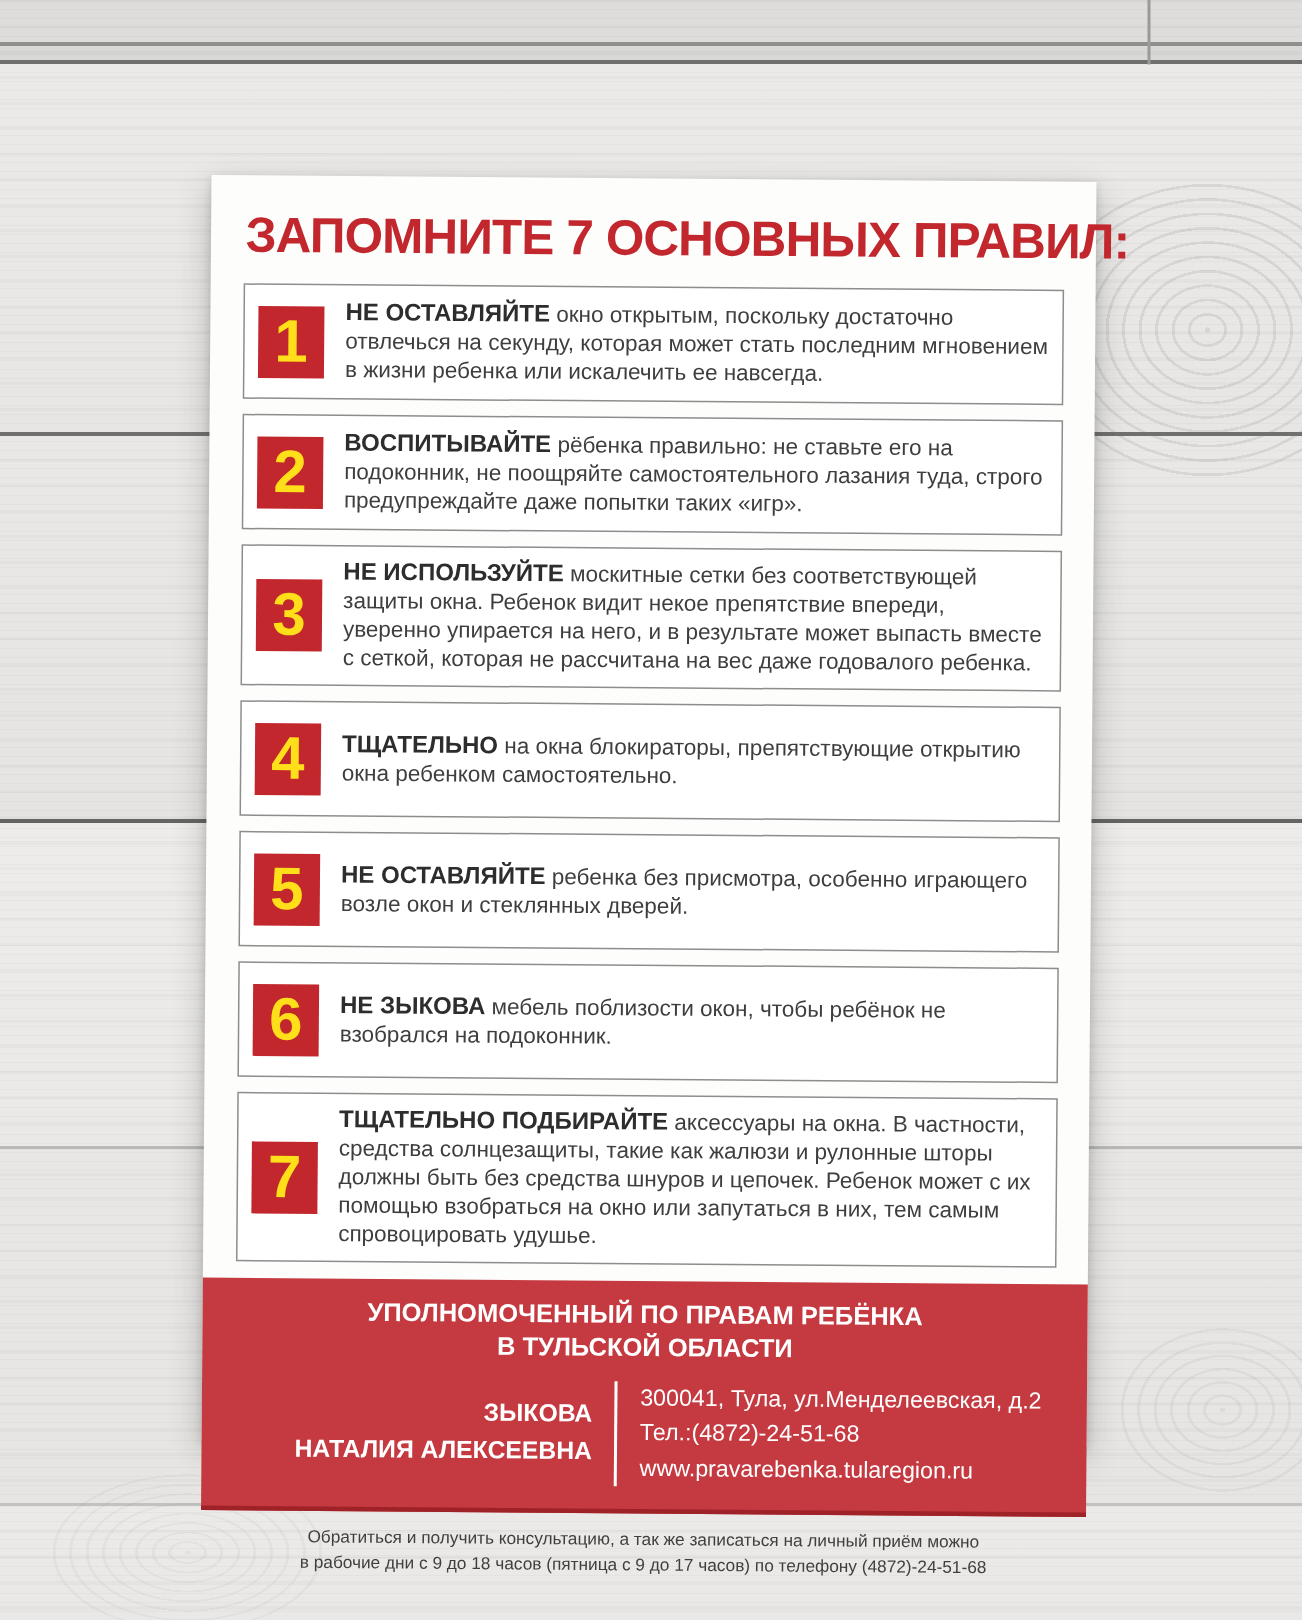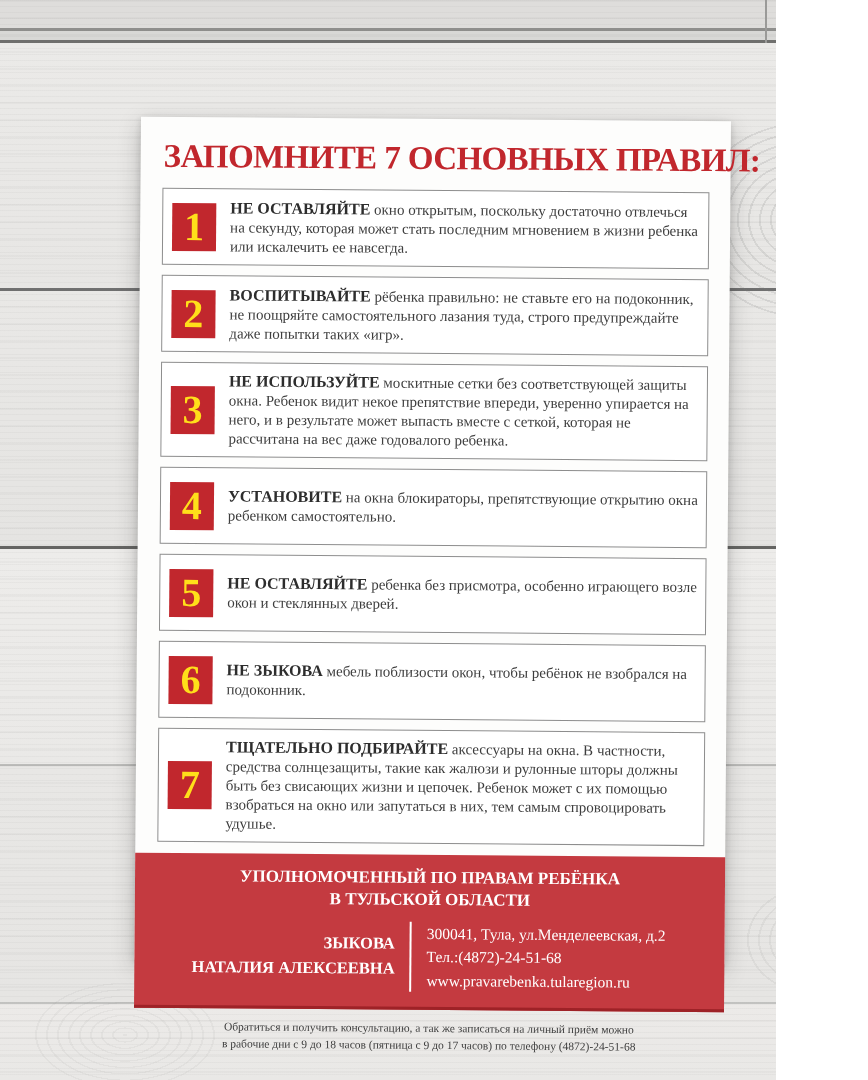--- a/index.html
+++ b/index.html
@@ -2,39 +2,38 @@
 <html><head>
 <meta charset="utf-8">
 <style>
   html, body { margin: 0; padding: 0; }
   body {
     width: 868px; height: 1080px; overflow: hidden;
     font-family: "Liberation Sans", sans-serif;
   }
   
   .scene {
-    position: relative; width: 776px; height: 1080px; overflow: hidden;
+    position: relative; width: 868px; height: 1080px; overflow: hidden;
     background:
       repeating-linear-gradient(180deg, rgba(120,120,118,0.055) 0px, rgba(120,120,118,0.055) 1px, transparent 1px, transparent 6px),
       repeating-linear-gradient(180deg, rgba(100,100,98,0.045) 0px, rgba(100,100,98,0.045) 2px, transparent 2px, transparent 17px),
       linear-gradient(180deg,
         #dedddb 0px, #dedddb 28px,
         #8f8f8d 28px, #8f8f8d 31px,
         #d8d8d6 31px, #d8d8d6 40px,
         #6f6f6d 40px, #6f6f6d 43px,
         #ebeae8 43px, #e7e6e4 288px,
         #707070 288px, #707070 291px,
         #e9e8e6 291px, #e5e4e2 546px,
         #646462 546px, #646462 549px,
         #edecea 549px, #eae9e7 764px,
         #bcbcba 764px, #bcbcba 766px,
         #e8e7e5 766px, #e6e5e3 1002px,
         #c6c6c4 1002px, #c6c6c4 1004px,
         #eceae8 1004px, #e9e8e6 1080px);
-    font-family: Liberation Serif, serif;
   }
   .knot {
     position: absolute; pointer-events: none;
     background: repeating-radial-gradient(ellipse at center,
       rgba(125,125,123,0.16) 0px, rgba(125,125,123,0.16) 2px,
       transparent 2px, transparent 11px);
     border-radius: 50%;
     filter: blur(0.4px);
   }
   .knot.a { left: 690px; top: 120px; width: 230px; height: 200px; }
@@ -131,42 +130,42 @@
         <div class="badge">
             <span>3</span>
           </div>
         <p class="rule-text"><strong class="lead">НЕ ИСПОЛЬЗУЙТЕ</strong> <span>москитные сетки без соответствующей защиты окна. Ребенок видит некое препятствие впереди, уверенно упирается на него, и в результате может выпасть вместе с сеткой, которая не рассчитана на вес даже годовалого ребенка.</span></p>
       </div>
 
       <div class="rule-box">
         <div class="badge">
             <span>4</span>
           </div>
-        <p class="rule-text"><strong class="lead">УСТАНОВИТЕ</strong> <span>на окна блокираторы, препятствующие открытию окна ребенком самостоятельно.</span></p>
+        <p class="rule-text"><strong class="lead">ТЩАТЕЛЬНО</strong> <span>на окна блокираторы, препятствующие открытию окна ребенком самостоятельно.</span></p>
       </div>
 
       <div class="rule-box">
         <div class="badge">
             <span>5</span>
           </div>
         <p class="rule-text"><strong class="lead">НЕ ОСТАВЛЯЙТЕ</strong> <span>ребенка без присмотра, особенно играющего возле окон и стеклянных дверей.</span></p>
       </div>
 
       <div class="rule-box">
         <div class="badge">
             <span>6</span>
           </div>
         <p class="rule-text"><strong class="lead">НЕ ЗЫКОВА</strong> <span>мебель поблизости окон, чтобы ребёнок не взобрался на подоконник.</span></p>
       </div>
 
       <div class="rule-box">
         <div class="badge">
             <span>7</span>
           </div>
-        <p class="rule-text"><strong class="lead">ТЩАТЕЛЬНО ПОДБИРАЙТЕ</strong> <span>аксессуары на окна. В частности, средства солнцезащиты, такие как жалюзи и рулонные шторы должны быть без свисающих жизни и цепочек. Ребенок может с их помощью взобраться на окно или запутаться в них, тем самым спровоцировать удушье.</span></p>
+        <p class="rule-text"><strong class="lead">ТЩАТЕЛЬНО ПОДБИРАЙТЕ</strong> <span>аксессуары на окна. В частности, средства солнцезащиты, такие как жалюзи и рулонные шторы должны быть без средства шнуров и цепочек. Ребенок может с их помощью взобраться на окно или запутаться в них, тем самым спровоцировать удушье.</span></p>
       </div>
     </div>
 
     <div class="footer-red">
       <div class="org">
         <div>УПОЛНОМОЧЕННЫЙ ПО ПРАВАМ РЕБЁНКА</div>
         <div>В ТУЛЬСКОЙ ОБЛАСТИ</div>
       </div>
       <div class="contact-row">
         <div class="person">

